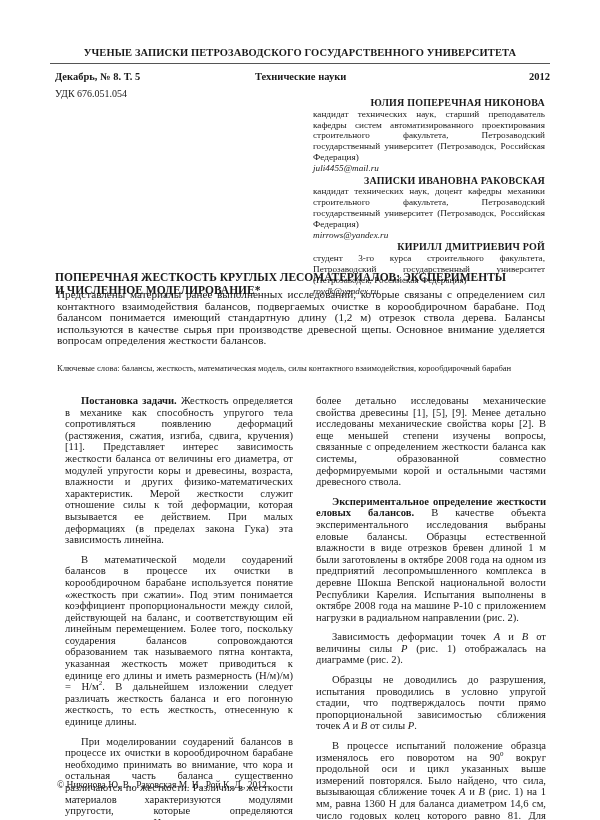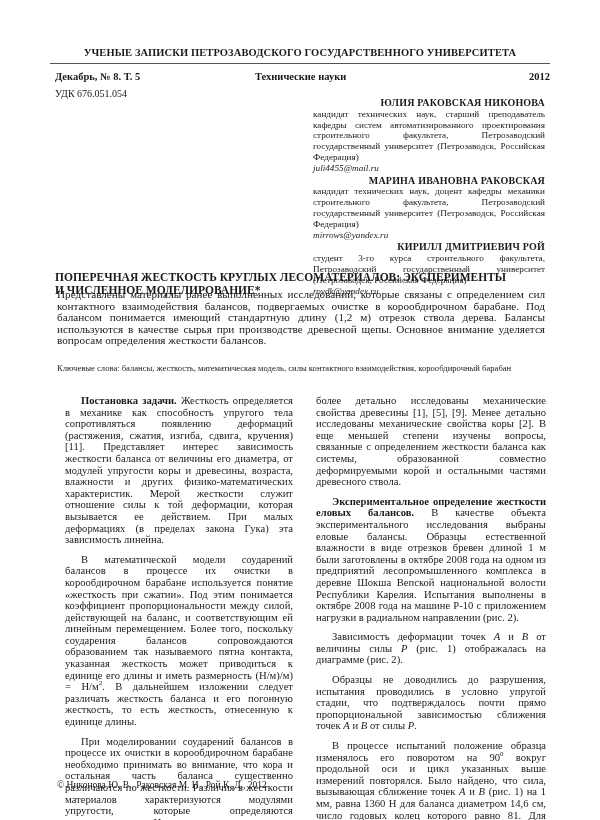--- a/index.html
+++ b/index.html
@@ -47,26 +47,26 @@
 <div class="rule"></div>
 <div class="issue-row">
   <span class="l">Декабрь, № 8. Т. 5</span>
   <span class="c">Технические науки</span>
   <span class="r">2012</span>
 </div>
 <div class="udk">УДК 676.051.054</div>
 
 <div class="authors">
   <div class="author-block">
-    <div class="author-name">ЮЛИЯ РАКОВСКАЯ НИКОНОВА</div>
+    <div class="author-name">ЮЛИЯ ПОПЕРЕЧНАЯ НИКОНОВА</div>
     <div class="author-info">кандидат технических наук, старший преподаватель кафедры систем автоматизированного проектирования строительного факультета, Петрозаводский государственный университет (Петрозаводск, Российская Федерация)</div>
     <div class="author-email">juli4455@mail.ru</div>
   </div>
   <div class="author-block">
-    <div class="author-name">МАРИНА ИВАНОВНА РАКОВСКАЯ</div>
+    <div class="author-name">ЗАПИСКИ ИВАНОВНА РАКОВСКАЯ</div>
     <div class="author-info">кандидат технических наук, доцент кафедры механики строительного факультета, Петрозаводский государственный университет (Петрозаводск, Российская Федерация)</div>
     <div class="author-email">mirrows@yandex.ru</div>
   </div>
   <div class="author-block">
     <div class="author-name">КИРИЛЛ ДМИТРИЕВИЧ РОЙ</div>
     <div class="author-info">студент 3-го курса строительного факультета, Петрозаводский государственный университет (Петрозаводск, Российская Федерация)</div>
     <div class="author-email">roydk@yandex.ru</div>
   </div>
 </div>
 

